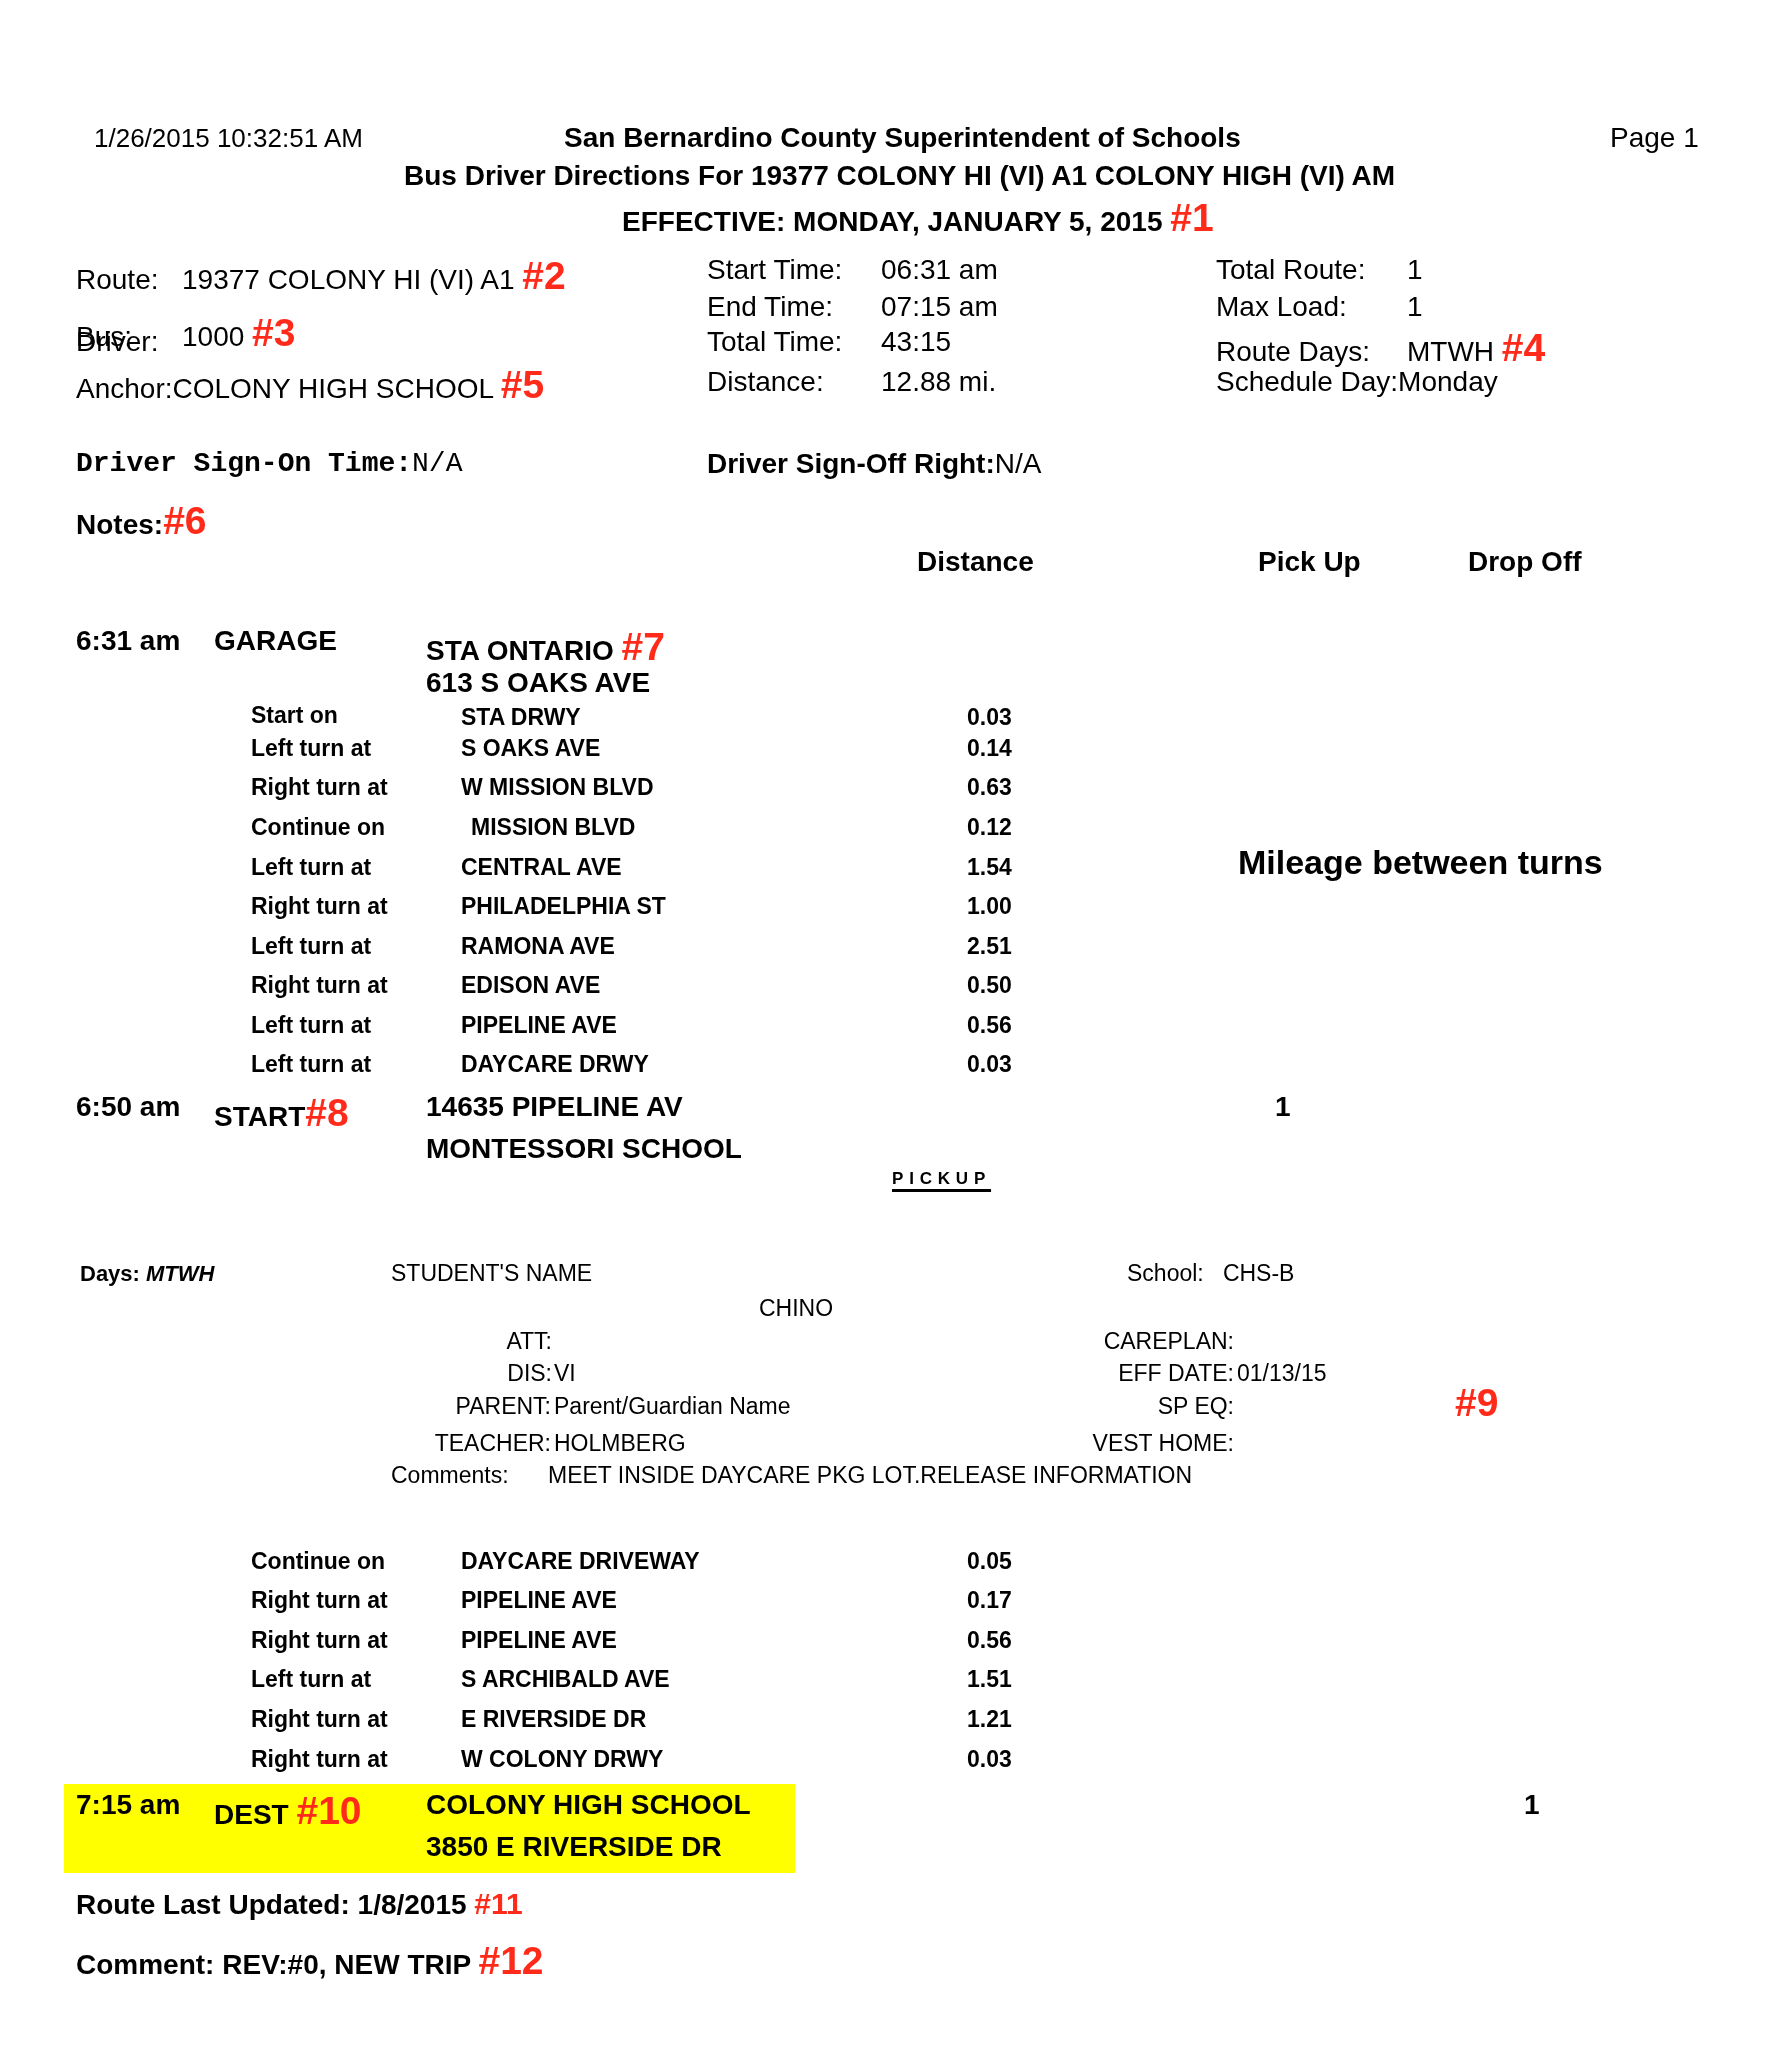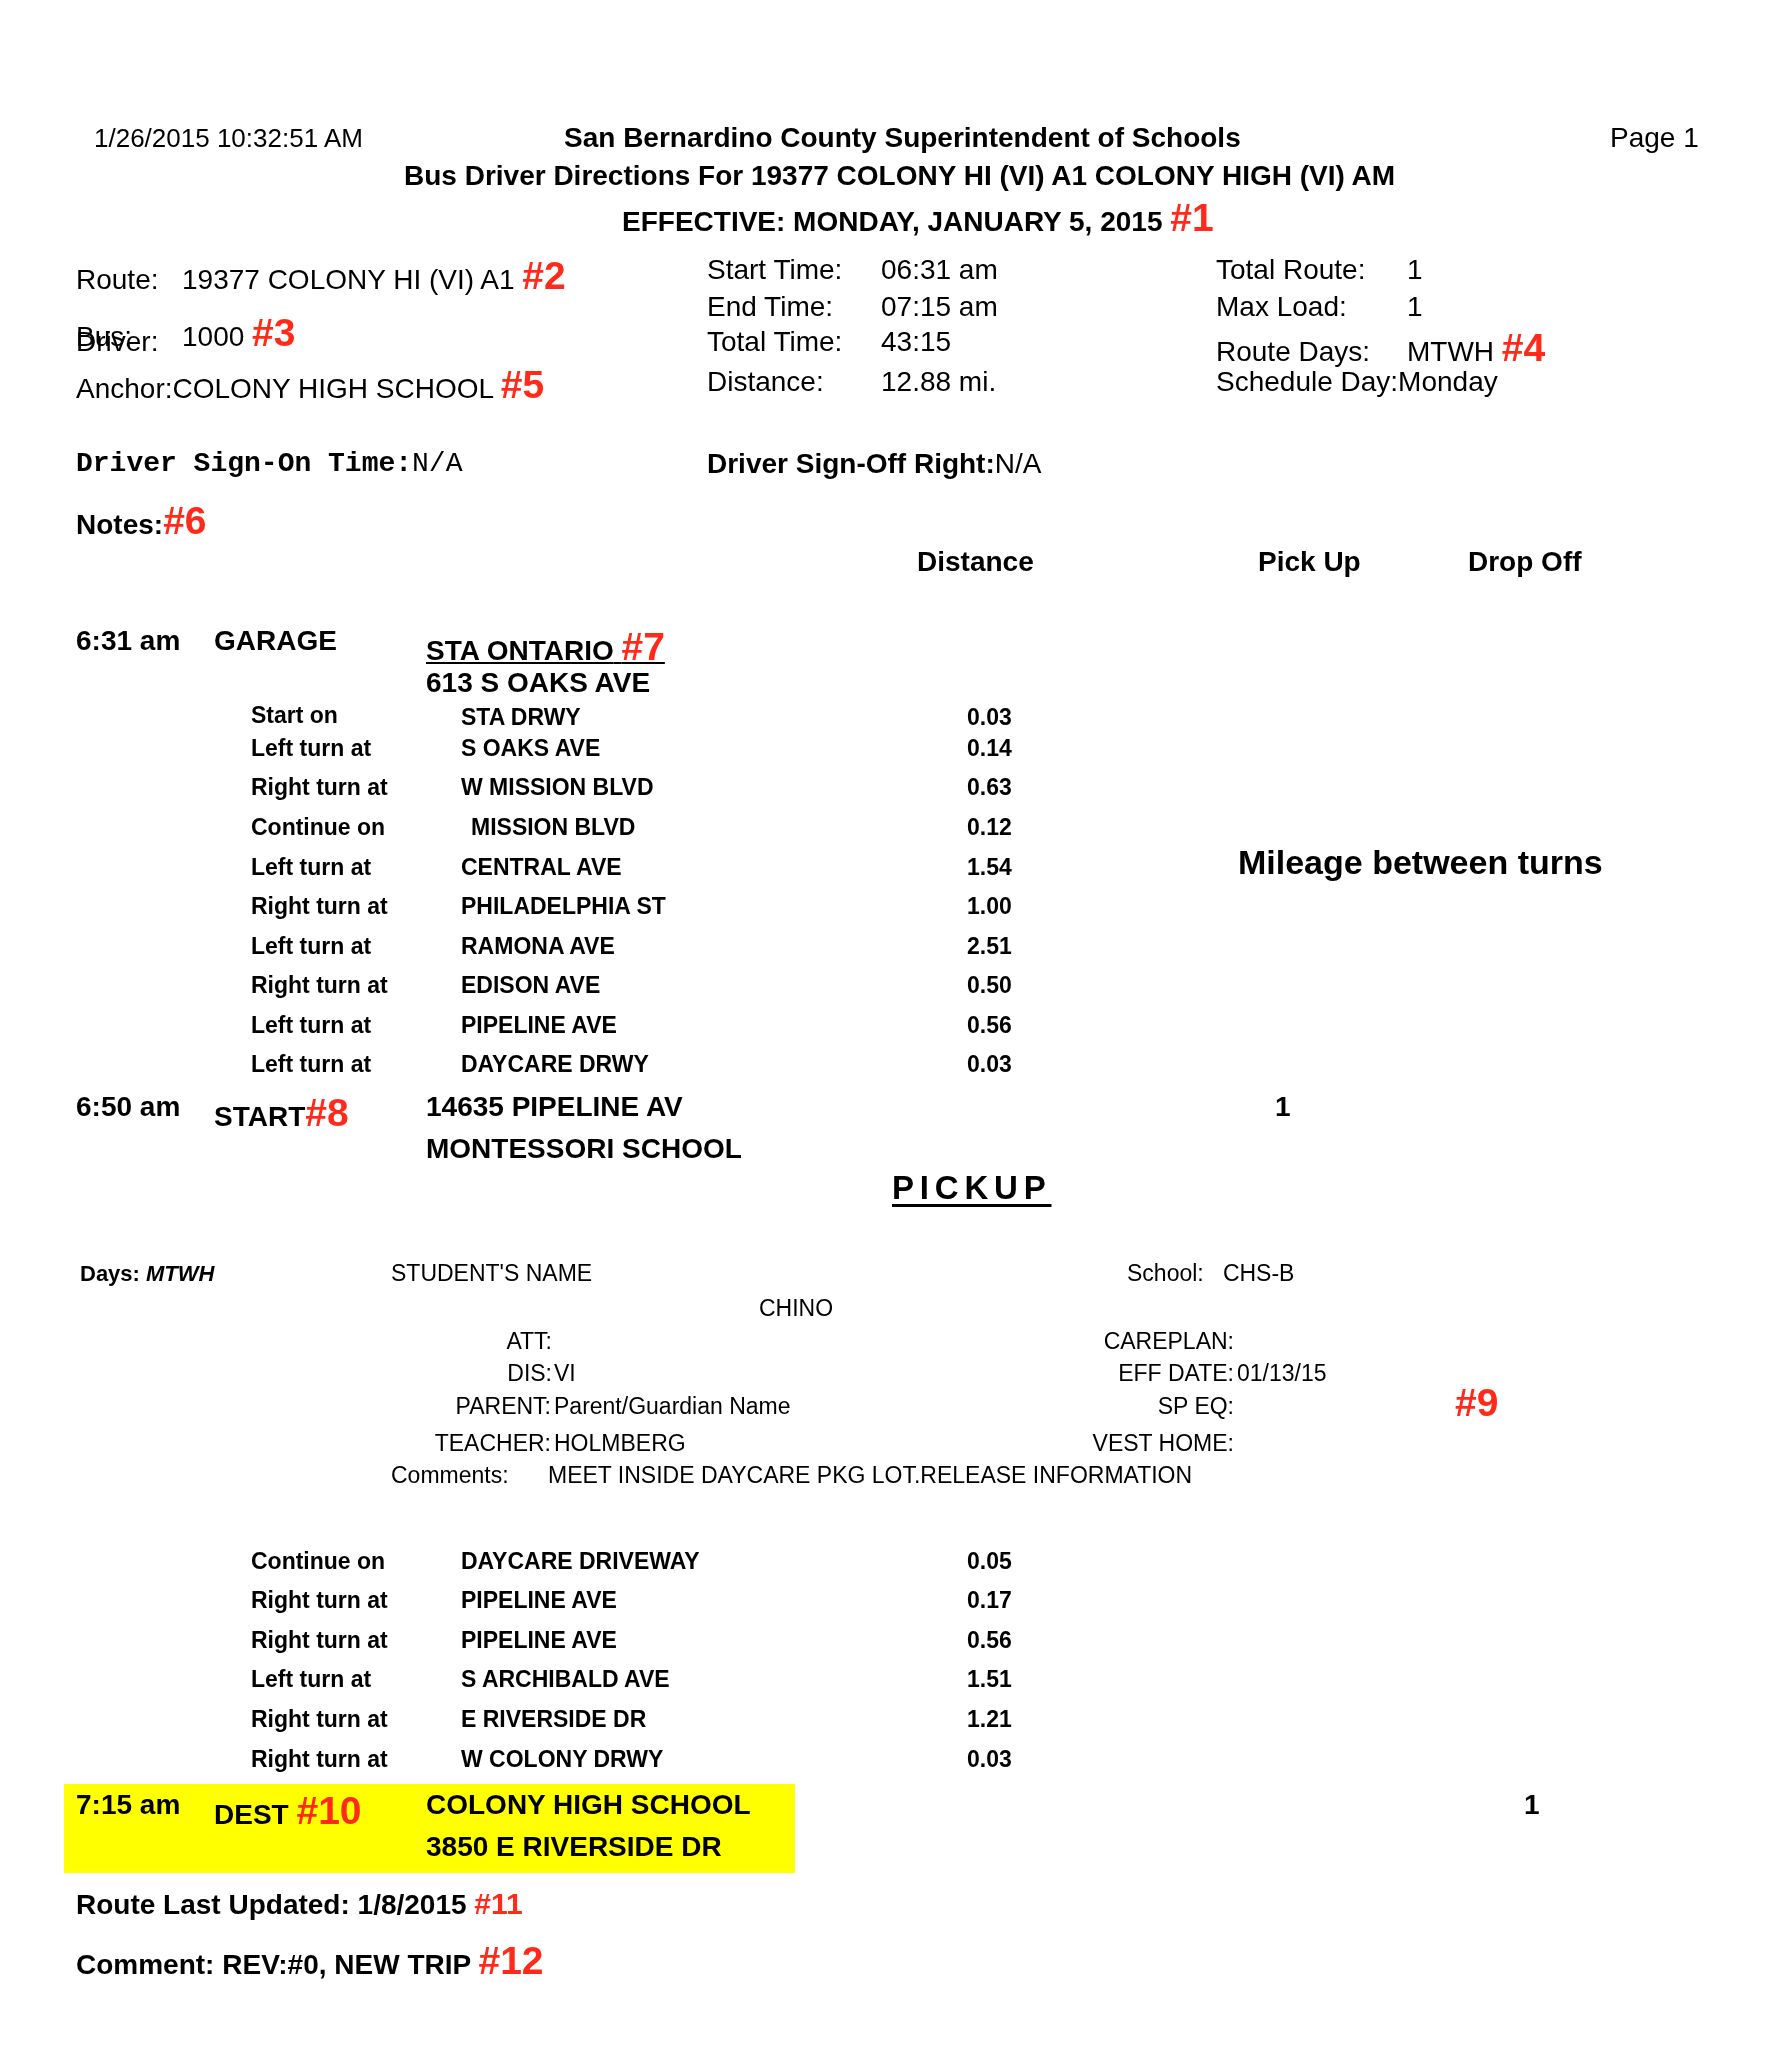--- a/index.html
+++ b/index.html
@@ -83,21 +83,21 @@
 <div class="abs f29" style="left:76px; top:499px;">
   <span class="b">Notes:</span><span class="red" style="font-size:39px;">#6</span>
 </div>
 
 <div class="abs f29 b" style="left:917px; top:546px;">Distance</div>
 <div class="abs f29 b" style="left:1258px; top:546px;">Pick Up</div>
 <div class="abs f29 b" style="left:1468px; top:546px;">Drop Off</div>
 
 <div class="abs f29 b" style="left:76px; top:625px;">6:31 am</div>
 <div class="abs f29 b" style="left:214px; top:625px;">GARAGE</div>
-<div class="abs f29 b" style="left:426px; top:625px;text-decoration:underline;">
+<div class="abs f29 b" style="left:426px; top:625px;">
   <span>STA ONTARIO</span>
   <span class="red" style="font-size:39px;">#7</span>
 </div>
 <div class="abs f29 b" style="left:426px; top:667px;">613 S OAKS AVE</div>
 
 <div class="abs f24 b" style="left:251px; top:704px; line-height:23px;"><span>Start on</span></div>
 <div class="abs f24 b" style="left:461px; top:704px;">STA DRWY</div>
 <div class="abs f24 b" style="left:967px; top:704px;">0.03</div>
 
 <div class="abs f24 b" style="left:251px; top:735px;">Left turn at</div>
@@ -139,21 +139,21 @@
 <div class="abs b" style="left:1238px; top:843px; font-size:34px;">Mileage between turns</div>
 
 <div class="abs f29 b" style="left:76px; top:1091px;">6:50 am</div>
 <div class="abs f29 b" style="left:214px; top:1091px;">
   <span>START</span><span class="red" style="font-size:39px;">#8</span>
 </div>
 <div class="abs f29 b" style="left:426px; top:1091px;">14635 PIPELINE AV</div>
 <div class="abs f29 b" style="left:426px; top:1133px;">MONTESSORI SCHOOL</div>
 <div class="abs f29 b" style="left:1275px; top:1091px;">1</div>
 
-<div class="abs b underline" style="left:892px; top:1169px; font-size:33px;">PICKUP</div>
+<div class="abs b underline" style="left:892px; top:1169px; font-size:17px;">PICKUP</div>
 
 <div class="abs f23" style="left:80px; top:1261px;">
   <span class="b">Days:</span>
   <span class="b" style="font-style:italic;">MTWH</span>
 </div>
 <div class="abs f24" style="left:391px; top:1260px;">STUDENT'S NAME</div>
 <div class="abs f24" style="left:1127px; top:1260px;">
   <span>School:</span>&nbsp;&nbsp;
   <span>CHS-B</span>
 </div>

